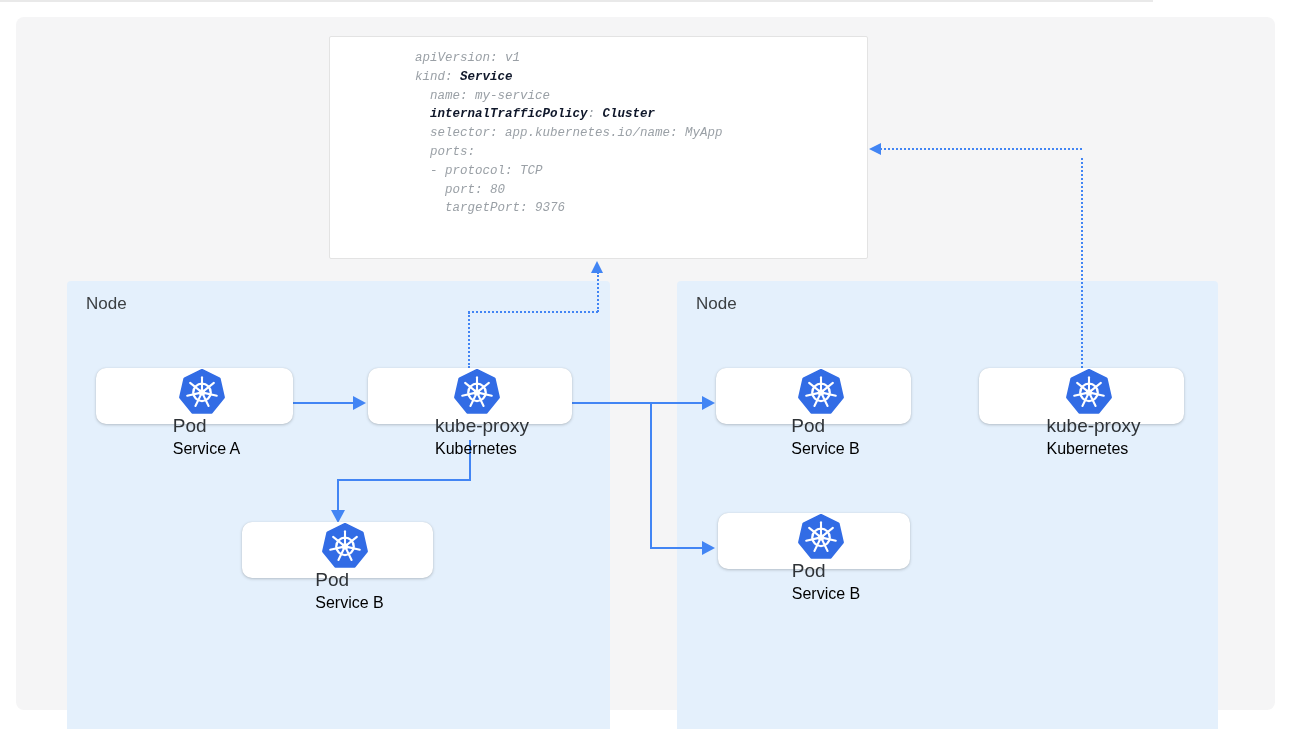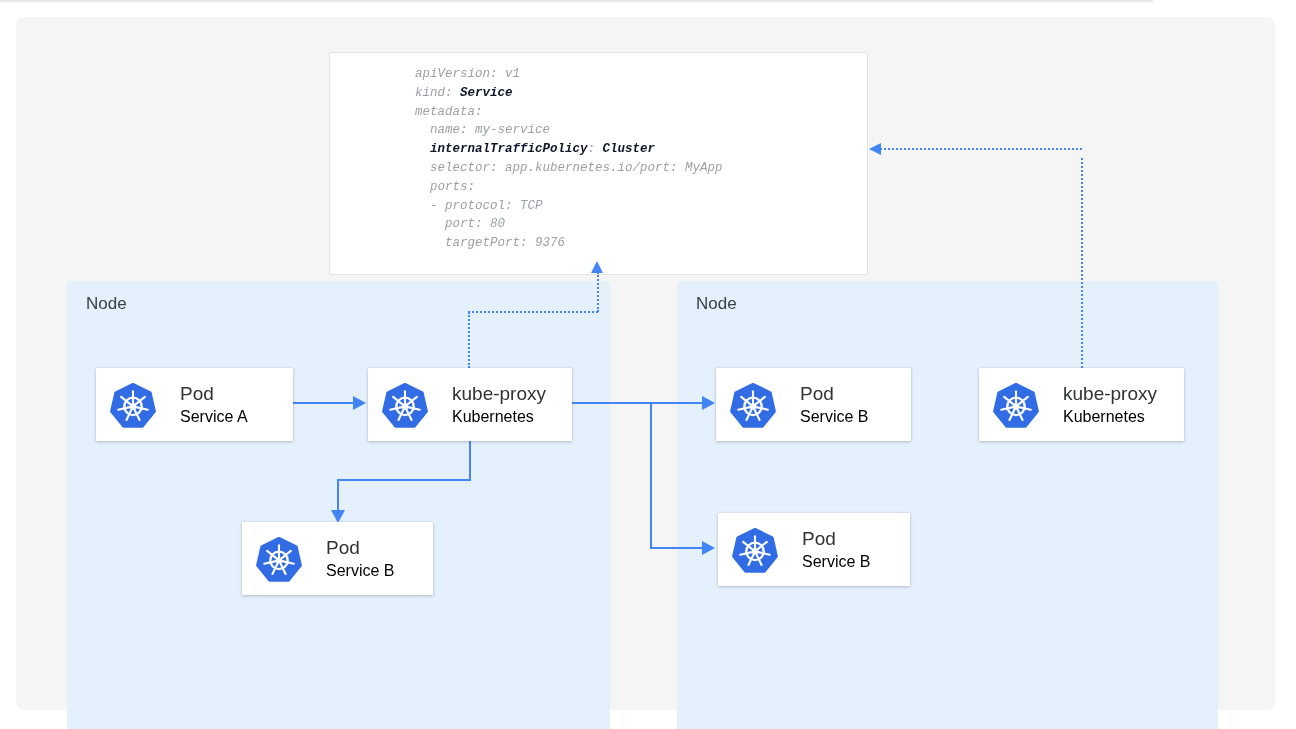--- a/index.html
+++ b/index.html
@@ -6,42 +6,42 @@
   body{
     width:1296px;height:729px;position:relative;overflow:hidden;
     background:#ffffff;
     font-family:"Liberation Sans", sans-serif;
   }
   .top-hairline{position:absolute;left:0;top:0;width:1153px;height:2px;background:#e9e9e9;}
   .panel{position:absolute;left:16px;top:17px;width:1259px;height:693px;background:#f5f5f6;border-radius:8px;}
 
   
   .yaml-card{
-    position:absolute;left:329px;top:52px;width:539px;height:223px;box-sizing:border-box;
+    position:absolute;left:329px;top:36px;width:539px;height:223px;box-sizing:border-box;
     background:#ffffff;border:1px solid #e3e3e3;border-radius:2px;
     padding:12px 0 0 85px;
   }
   .yaml-line{
     font-family:"Liberation Mono","DejaVu Sans Mono",monospace;
     font-style:italic;font-size:12.5px;line-height:18.8px;
     color:#9aa0a6;white-space:pre;
   }
   .yaml-line .b{font-weight:bold;color:#0f172a;}
 
   
   .node{position:absolute;top:281px;height:486px;background:#e4f0fc;border-radius:4px;}
   .node-left{left:67px;width:543px;}
   .node-right{left:677px;width:541px;}
   .node-label{position:absolute;left:19px;top:13px;font-size:17px;color:#3c4043;}
 
   
   .card{
-    position:absolute;height:73px;background:#ffffff;border-radius:0;
+    position:absolute;height:56px;background:#ffffff;border-radius:10px;
     box-shadow:0 1px 3px rgba(60,64,67,.28), 0 0 1px rgba(60,64,67,.15);
-    display:flex;align-items:center;z-index:3;
+    display:flex;align-items:center;z-index:3;flex-direction:column;
   }
   .card .k8s{width:46px;height:46px;margin-left:14px;flex:0 0 auto;}
   .card-text{margin-left:24px;}
   .card-title{font-size:19px;color:#2f3337;line-height:24px;}
   .card-subtitle{font-size:16px;color:#000000;line-height:21px;}
 
   .card-pod-a{left:96px;top:368px;width:197px;}
   .card-kproxy-l{left:368px;top:368px;width:204px;}
   .card-pod-b-l{left:242px;top:522px;width:191px;}
   .card-pod-b-r1{left:716px;top:368px;width:195px;}
@@ -81,24 +81,23 @@
     </g>
   </symbol>
 </svg>
 
 <div class="top-hairline"></div>
 <div class="panel"></div>
 
 <div class="yaml-card">
   <div class="yaml-line"><span>apiVersion: v1</span></div>
   <div class="yaml-line"><span>kind: </span><span class="b">Service</span></div>
-  <div class="yaml-line"><span>metadata:</span></div>
   <div class="yaml-line"><span>  name: my-service</span></div>
   <div class="yaml-line"><span>  </span><span class="b">internalTrafficPolicy</span><span>: </span><span class="b">Cluster</span></div>
-  <div class="yaml-line"><span>  selector: app.kubernetes.io/port: MyApp</span></div>
+  <div class="yaml-line"><span>  selector: app.kubernetes.io/name: MyApp</span></div>
   <div class="yaml-line"><span>  ports:</span></div>
   <div class="yaml-line"><span>  - protocol: TCP</span></div>
   <div class="yaml-line"><span>    port: 80</span></div>
   <div class="yaml-line"><span>    targetPort: 9376</span></div>
 </div>
 
 <div class="node node-left">
   <div class="node-label">Node</div>
 </div>
 <div class="node node-right">

